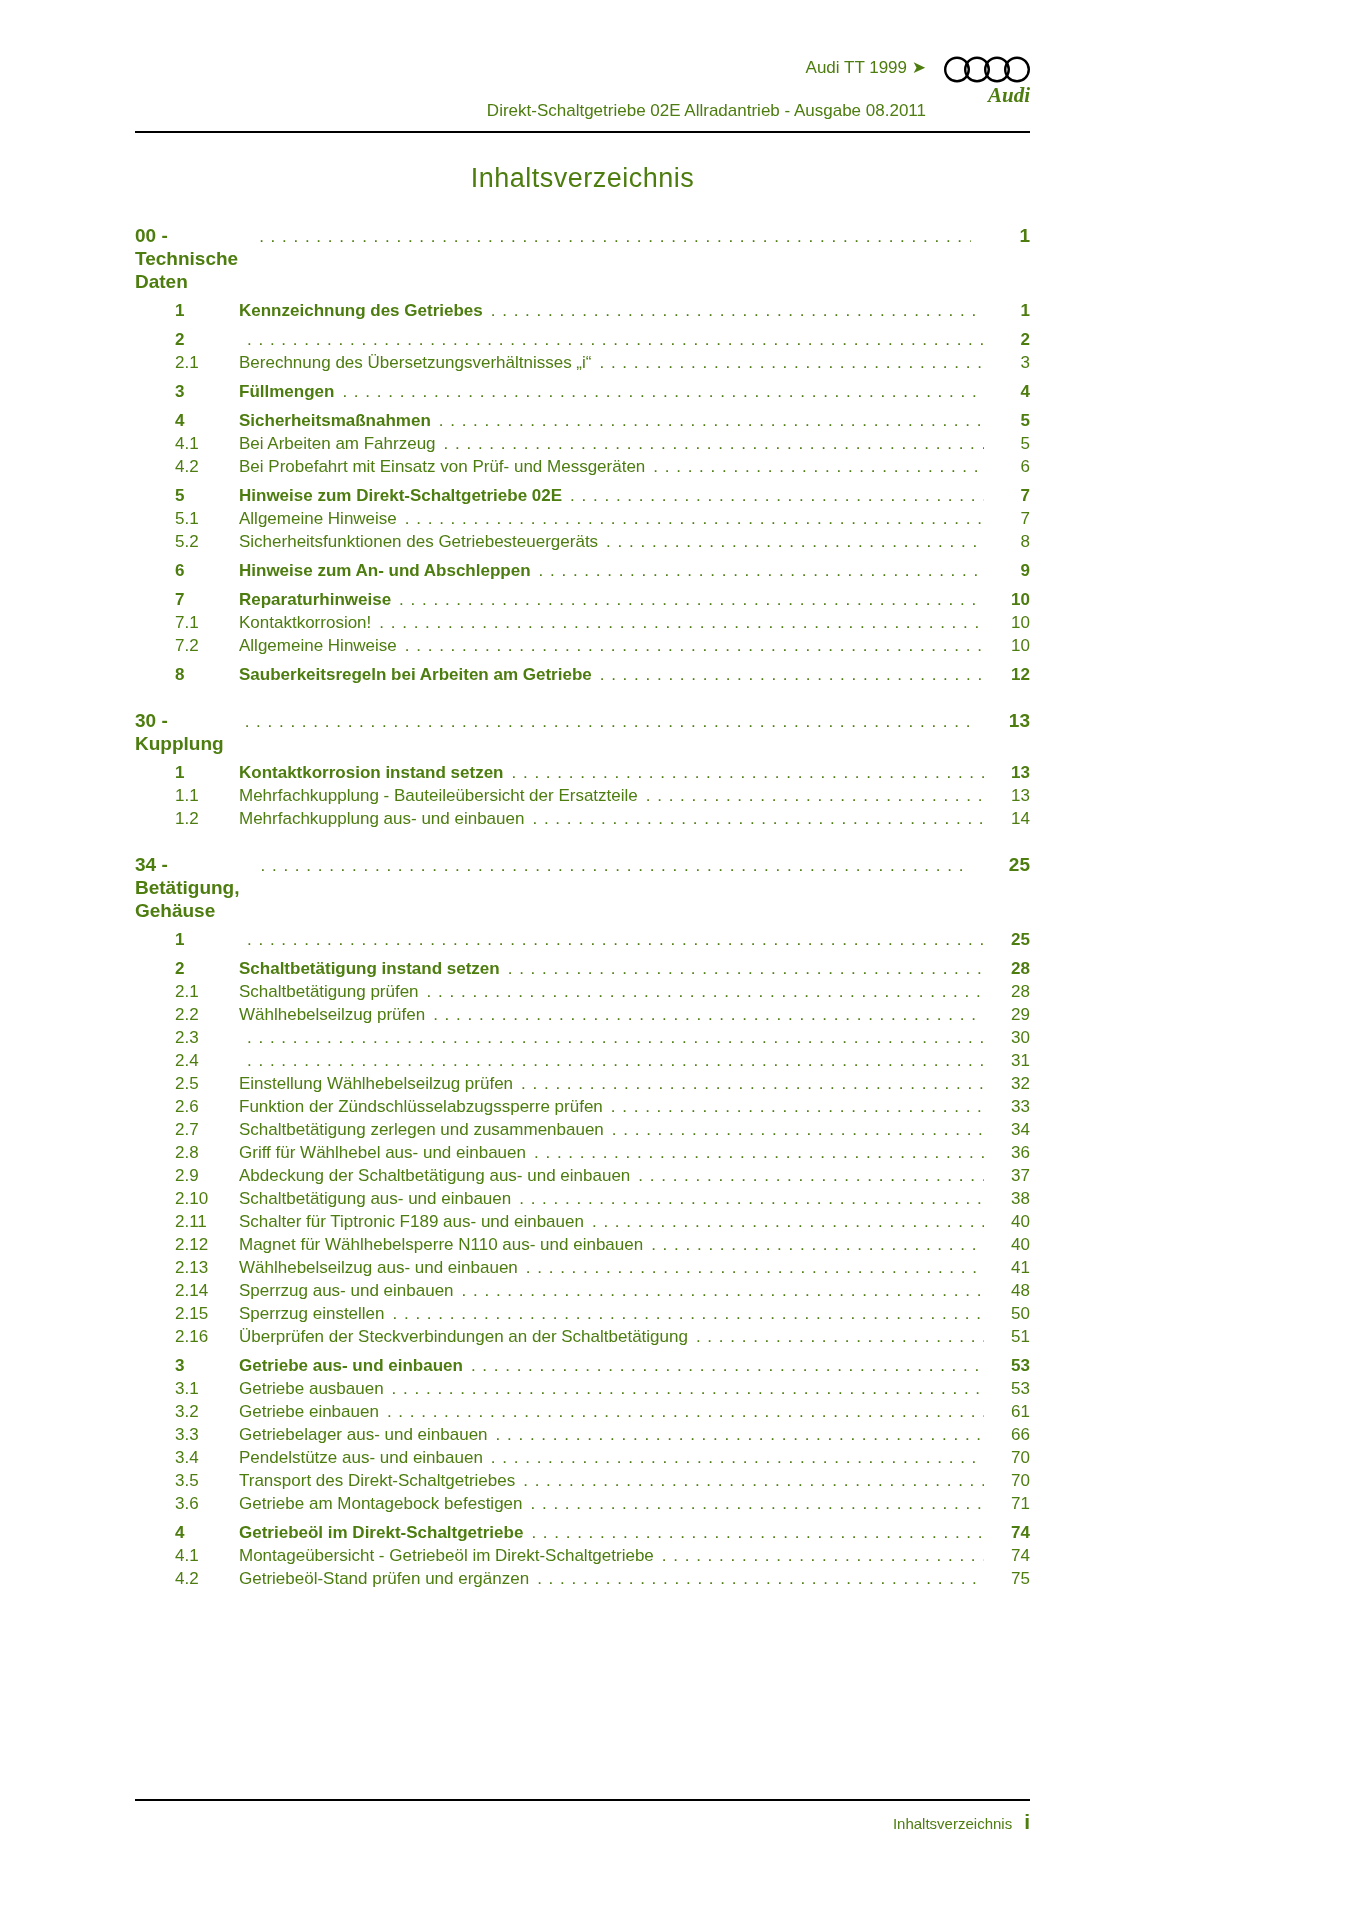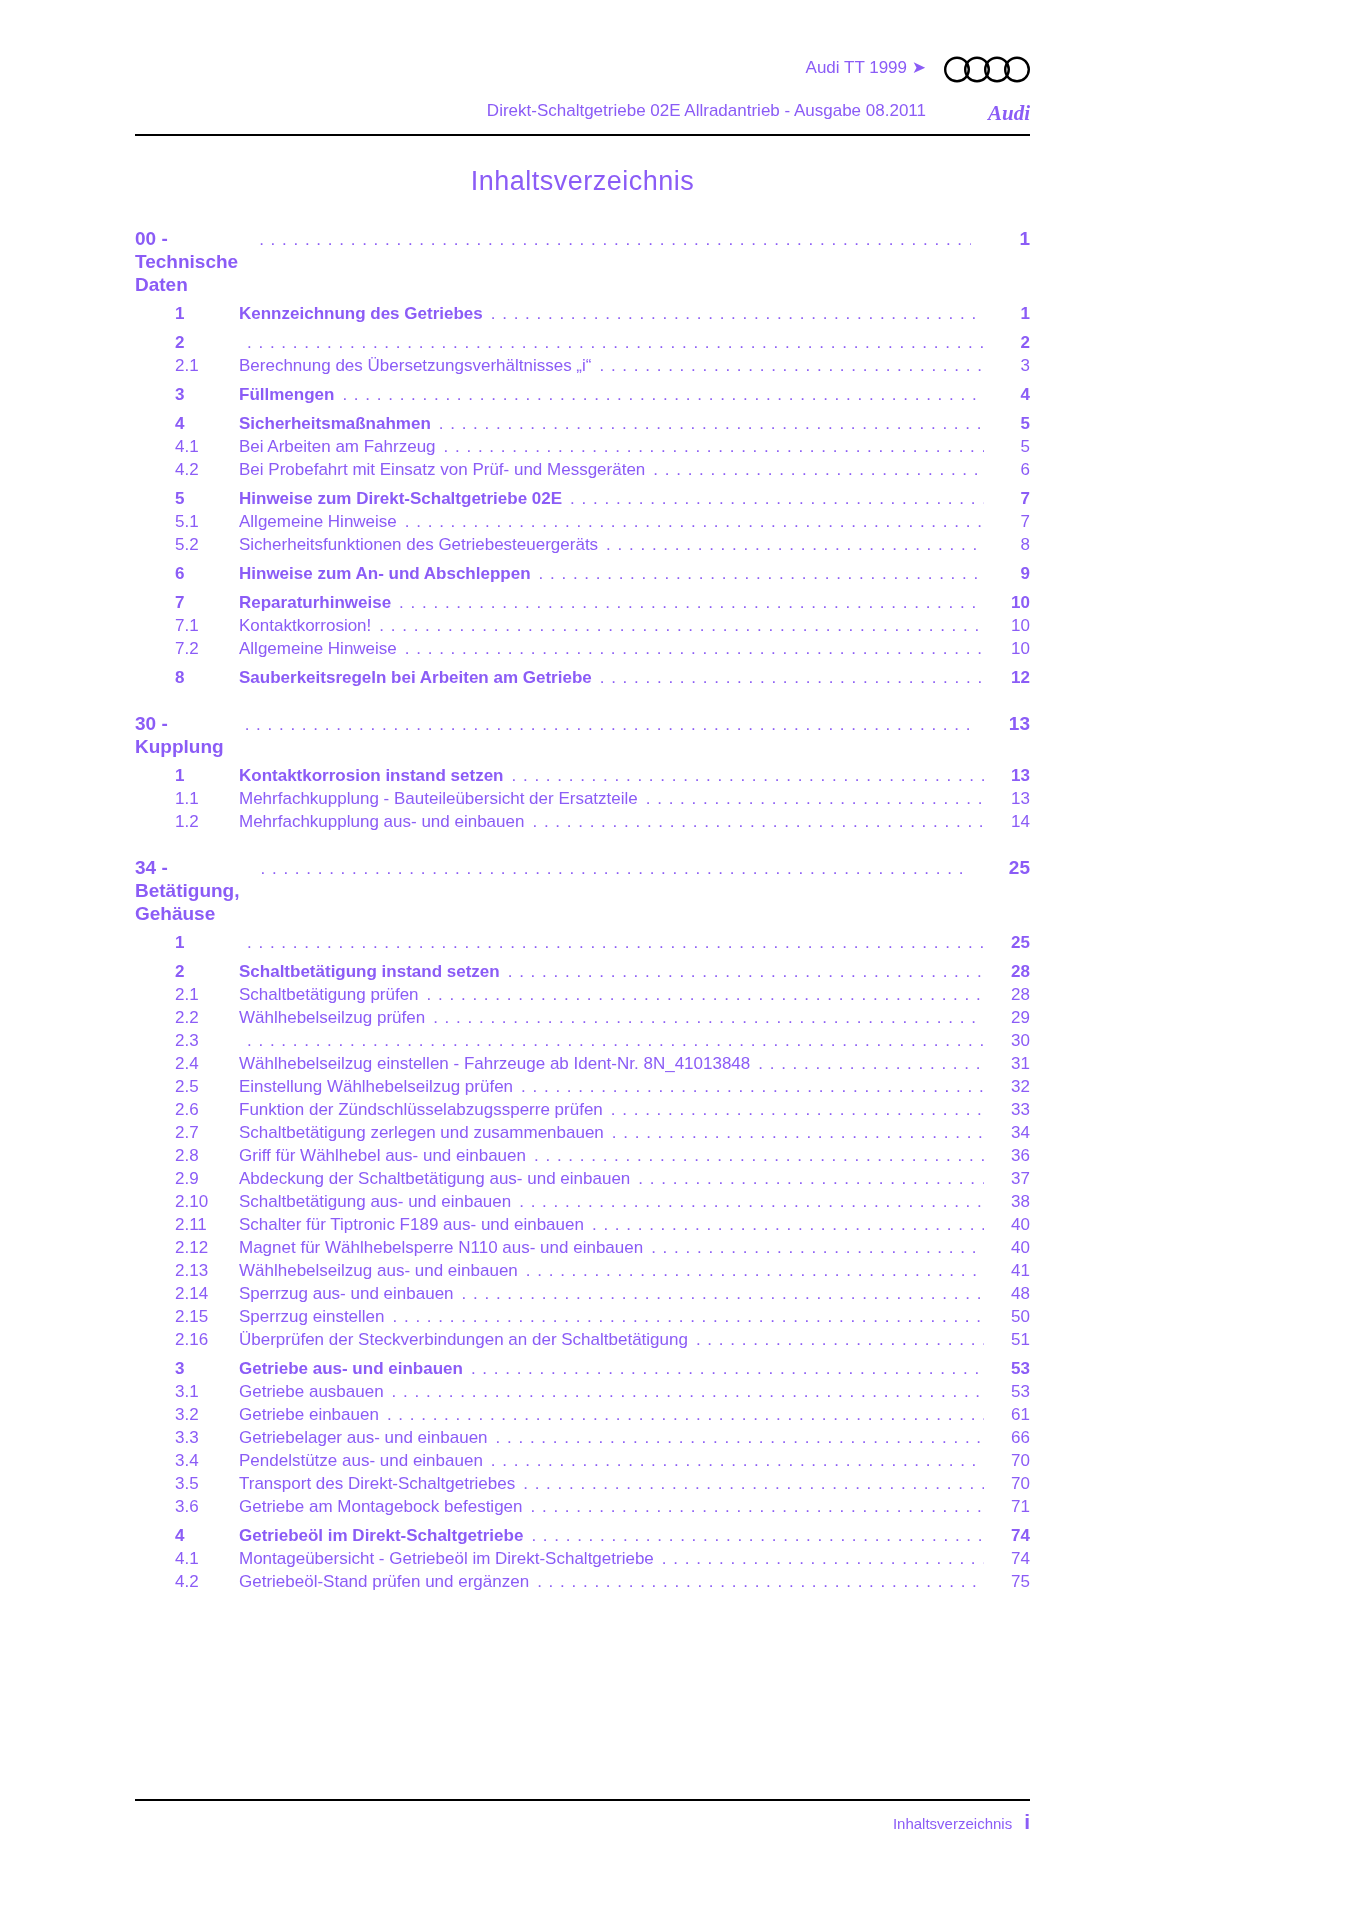--- a/index.html
+++ b/index.html
@@ -1,36 +1,36 @@
 <!DOCTYPE html>
 <html><head>
 <meta charset="utf-8">
 <style>
   * { margin:0; padding:0; box-sizing:border-box; }
   html, body { background:#ffffff; }
   .page {
     position:relative;
     width:1357px; height:1920px;
     background:#ffffff;
-    color:#8b5cf6;
+    color:#4d7c0f;
     font-family:"Liberation Sans", sans-serif;
     padding:56px 327px 12px 135px;
     overflow:hidden;
   }
   
   .header { display:flex; justify-content:flex-end; align-items:flex-start; gap:18px; }
   .header-text { text-align:right; }
   .h-line1 { font-size:17px; line-height:23px; }
   .h-line2 { font-size:17px; line-height:23px;margin-top:20px; }
   .logo-block { display:flex; flex-direction:column; align-items:flex-end; }
   .rings { display:block; }
   .audi-word {
     font-family:"Liberation Serif", serif;
     font-style:italic; font-weight:700;
-    font-size:21px; line-height:24px; margin-top:18px;text-align:center;
+    font-size:21px; line-height:24px; margin-top:0;text-align:center;
   }
   .header-rule { border-top:2px solid #000; margin-top:9px; }
   
   .title {
     font-size:27px; font-weight:400; letter-spacing:0.5px;
     text-align:center; margin:30px 0 30px 0;
   }
   
   .toc-row { display:flex; align-items:baseline; font-size:17px; line-height:23px; }
   .entry-row .num { flex:none; width:64px; margin-left:40px; }
@@ -223,21 +223,20 @@
         <span class="leader">. . . . . . . . . . . . . . . . . . . . . . . . . . . . . . . . . . . . . . . . . . . . . . . . . . . . . . . . . . . . . . . . . . . . . . . . . . . . . . . . . . . . . . . . . . . . . . . . . . . . . . . . . . . . . . . . . . . . . . . . . . . . . . . . . . . . . . . . . . . . . . . . . . . . . . . . . . . . . . . . . . . . . . . . . . . . . . . . . . . . . . . . . . . . . . . . . . . . . . . . . . . . . . . . . . . . . . . . . . . . </span>
         <span class="pg">29</span>
       </div>
       <div class="toc-row entry-row">
         <span class="num">2.3</span>
         <span class="leader">. . . . . . . . . . . . . . . . . . . . . . . . . . . . . . . . . . . . . . . . . . . . . . . . . . . . . . . . . . . . . . . . . . . . . . . . . . . . . . . . . . . . . . . . . . . . . . . . . . . . . . . . . . . . . . . . . . . . . . . . . . . . . . . . . . . . . . . . . . . . . . . . . . . . . . . . . . . . . . . . . . . . . . . . . . . . . . . . . . . . . . . . . . . . . . . . . . . . . . . . . . . . . . . . . . . . . . . . . . . . </span>
         <span class="pg">30</span>
       </div>
       <div class="toc-row entry-row">
         <span class="num">2.4</span>
-        <span class="label">Wählhebelseilzug einstellen - Fahrzeuge ab Ident-Nr. 8N_41013848</span>
         <span class="leader">. . . . . . . . . . . . . . . . . . . . . . . . . . . . . . . . . . . . . . . . . . . . . . . . . . . . . . . . . . . . . . . . . . . . . . . . . . . . . . . . . . . . . . . . . . . . . . . . . . . . . . . . . . . . . . . . . . . . . . . . . . . . . . . . . . . . . . . . . . . . . . . . . . . . . . . . . . . . . . . . . . . . . . . . . . . . . . . . . . . . . . . . . . . . . . . . . . . . . . . . . . . . . . . . . . . . . . . . . . . . </span>
         <span class="pg">31</span>
       </div>
       <div class="toc-row entry-row">
         <span class="num">2.5</span>
         <span class="label">Einstellung Wählhebelseilzug prüfen</span>
         <span class="leader">. . . . . . . . . . . . . . . . . . . . . . . . . . . . . . . . . . . . . . . . . . . . . . . . . . . . . . . . . . . . . . . . . . . . . . . . . . . . . . . . . . . . . . . . . . . . . . . . . . . . . . . . . . . . . . . . . . . . . . . . . . . . . . . . . . . . . . . . . . . . . . . . . . . . . . . . . . . . . . . . . . . . . . . . . . . . . . . . . . . . . . . . . . . . . . . . . . . . . . . . . . . . . . . . . . . . . . . . . . . . </span>
         <span class="pg">32</span>
       </div>
       <div class="toc-row entry-row">

